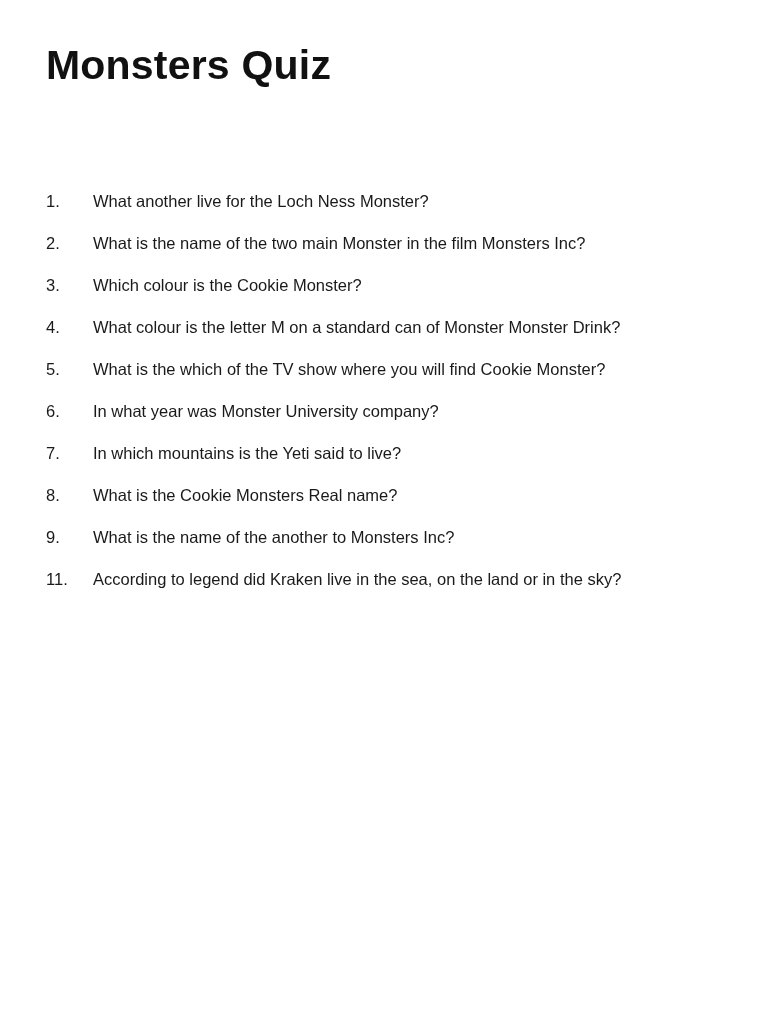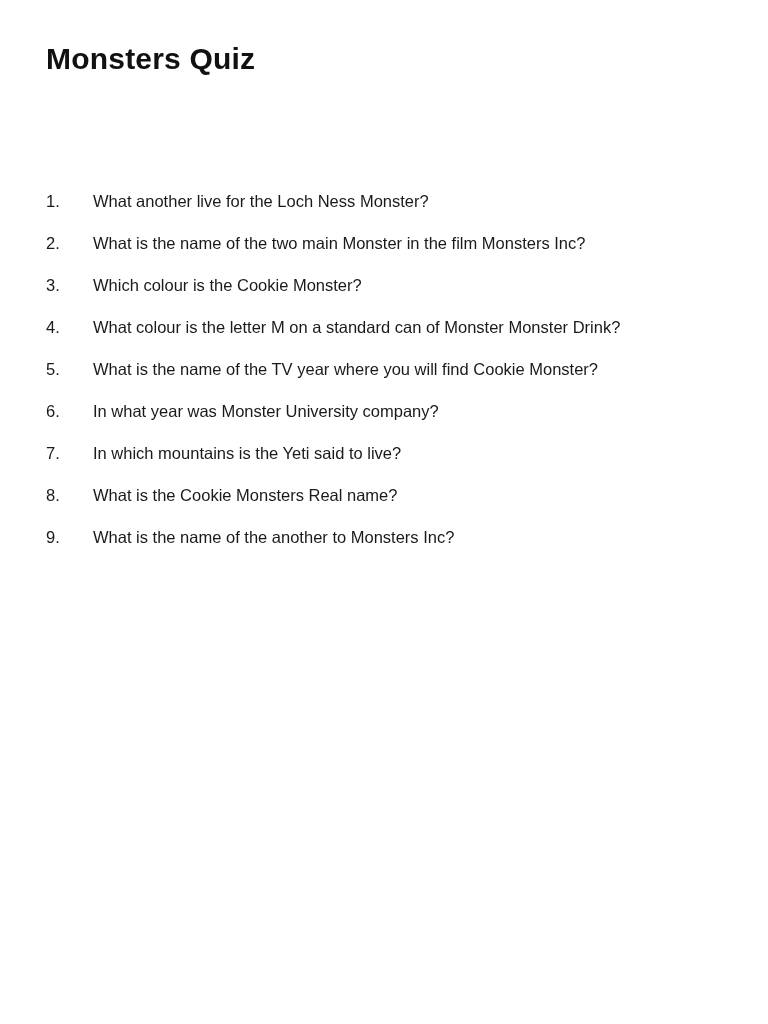--- a/index.html
+++ b/index.html
@@ -15,21 +15,21 @@
     font-family: "Liberation Sans", sans-serif;
     color: #1a1a1a;
     overflow: hidden;
     box-sizing: border-box;
   }
   .doc-title {
     position: absolute;
     left: 46px;
     top: 42px;
     margin: 0;
-    font-size: 30px;
+    font-size: 41px;
     font-weight: bold;
     color: #111111;
     letter-spacing: 0.2px;
   }
   .question-list {
     position: absolute;
     left: 46px;
     top: 191px;
     right: 30px;
   }
@@ -74,21 +74,21 @@
       <span class="q-text">Which colour is the Cookie Monster?</span>
     </div>
 
     <div class="q-row">
       <span class="q-num">4.</span>
       <span class="q-text">What colour is the letter M on a standard can of Monster Monster Drink?</span>
     </div>
 
     <div class="q-row">
       <span class="q-num">5.</span>
-      <span class="q-text">What is the name of the TV year where you will find Cookie Monster?</span>
+      <span class="q-text">What is the which of the TV show where you will find Cookie Monster?</span>
     </div>
 
     <div class="q-row">
       <span class="q-num">6.</span>
       <span class="q-text">In what year was Monster University company?</span>
     </div>
 
     <div class="q-row">
       <span class="q-num">7.</span>
       <span class="q-text">In which mountains is the Yeti said to live?</span>
@@ -98,16 +98,20 @@
       <span class="q-num">8.</span>
       <span class="q-text">What is the Cookie Monsters Real name?</span>
     </div>
 
     <div class="q-row">
       <span class="q-num">9.</span>
       <span class="q-text">What is the name of the another to Monsters Inc?</span>
     </div>
 
 
+    <div class="q-row">
+      <span class="q-num">11.</span>
+      <span class="q-text">According to legend did Kraken live in the sea, on the land or in the sky?</span>
+    </div>
 
 
   </div>
 </div>
 
 </body></html>

